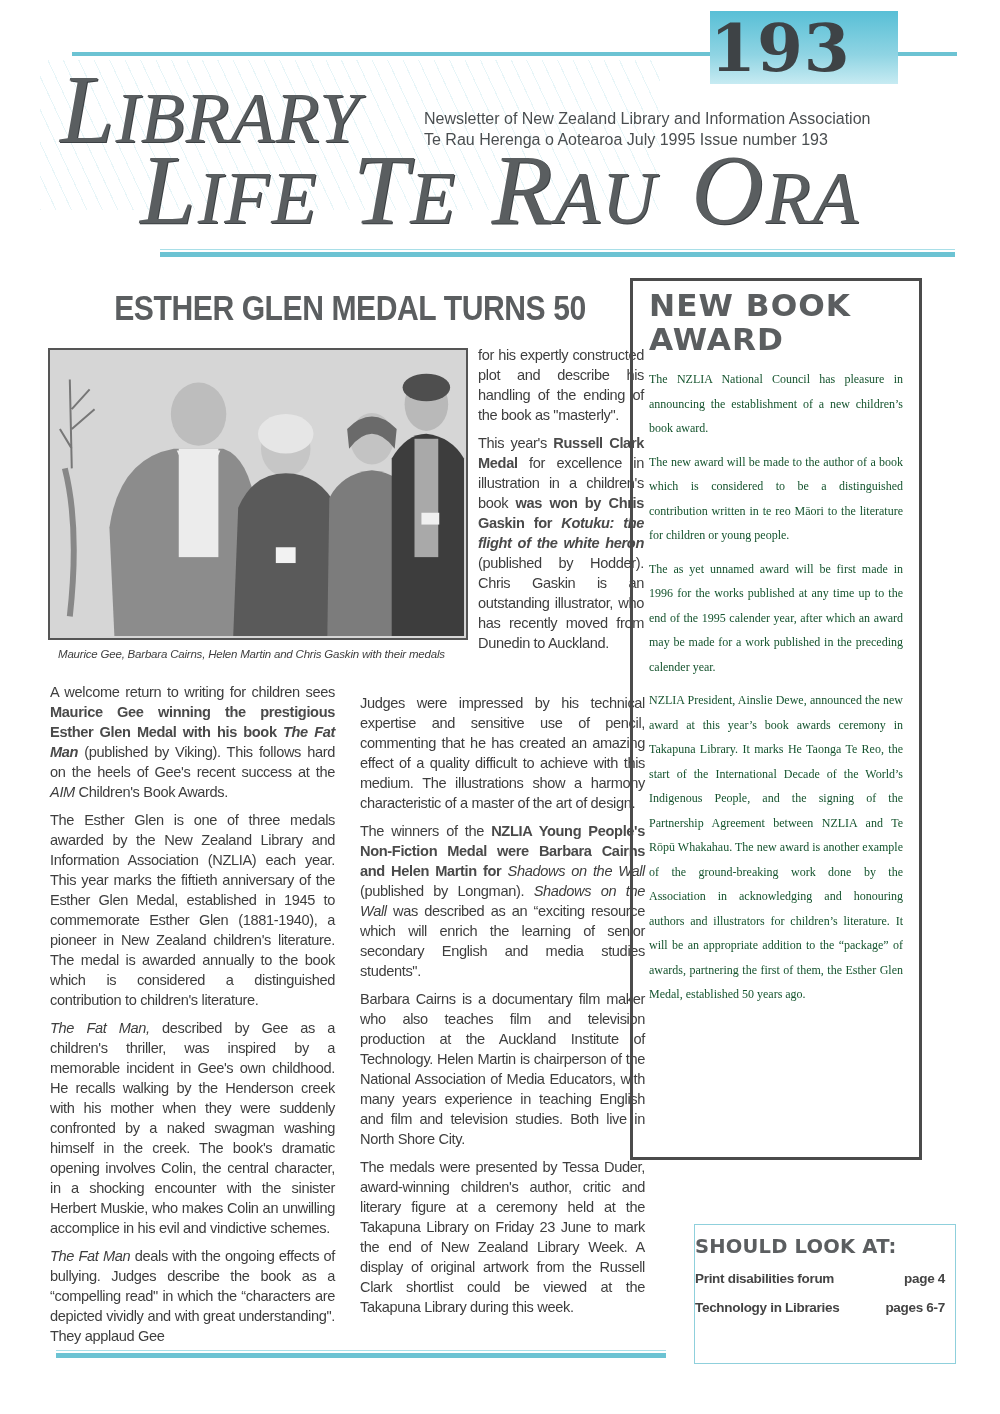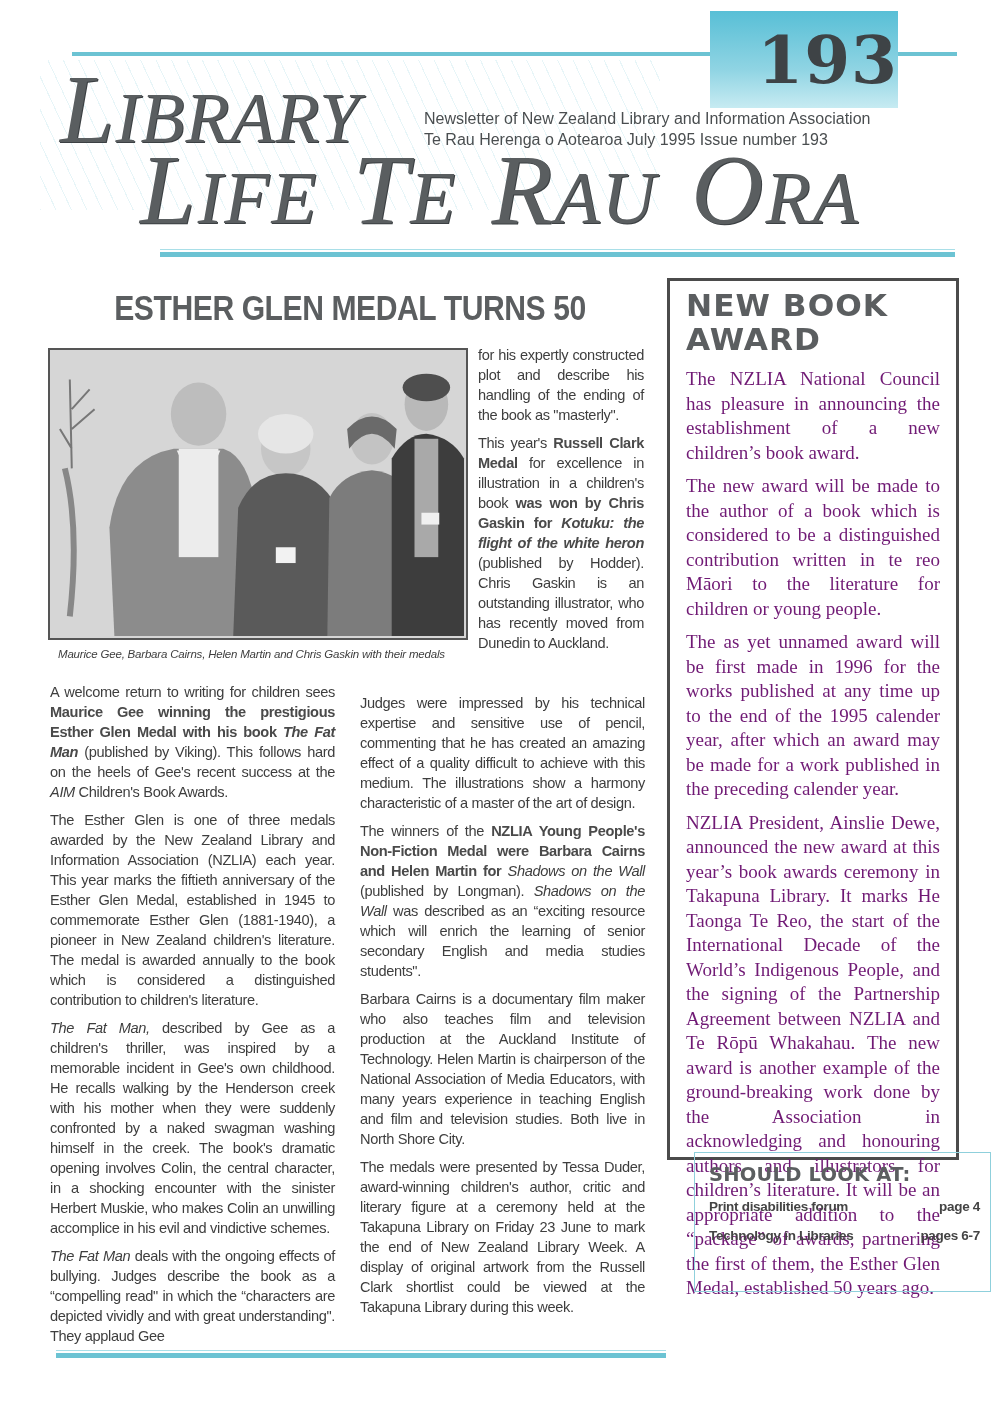--- a/index.html
+++ b/index.html
@@ -9,23 +9,23 @@
   
   .masthead { position: absolute; left: 0; top: 0; width: 1000px; height: 265px; }
   .hatch {
     position: absolute; left: 40px; top: 60px; width: 620px; height: 150px;
     background: repeating-linear-gradient(65deg, rgba(120,200,215,0.22) 0 1px, transparent 1px 14px);
     opacity: 0.8;
   }
   .rule-top-left { position: absolute; left: 72px; top: 52px; width: 650px; height: 4px; background: #6cc3d3; }
   .rule-top-right { position: absolute; left: 897px; top: 52px; width: 60px; height: 4px; background: #6cc3d3; }
   .issue-box {
-    position: absolute; left: 710px; top: 11px; width: 188px; height: 97px;
+    position: absolute; left: 710px; top: 11px; width: 188px; height: 73px;
     background: linear-gradient(180deg, #58bfd6 0%, #8fd4e3 60%, #c7ebf2 100%);
-    display: flex; align-items: center; justify-content: flex-end;
+    display: flex; align-items: center; justify-content: flex-start;
   }
   .issue-num {
     font-family: "DejaVu Serif", serif; font-weight: bold; font-size: 66px;
     color: #3e4346; letter-spacing: 1px; line-height: 1;
   }
   .title-line1 {
     position: absolute; left: 60px; top: 60px;
     font-family: "Liberation Serif", serif; font-style: italic;
     color: #5a5e60; line-height: 1; letter-spacing: 1px;
     text-shadow: 1px 1px 0 #3c4043;
@@ -71,34 +71,34 @@
   .col b { color: #4a4a4a; }
   .col-right-top { left: 478px; top: 345px; width: 166px; }
   .col-1 { left: 50px; top: 682px; width: 285px; }
   .col-2 { left: 360px; top: 680px; width: 285px; margin-top: 13px; }
 
   .rule-bottom { position: absolute; left: 56px; top: 1353px; width: 610px; height: 5px; background: #6cc3d3; }
   .rule-bottom::before { content:""; position:absolute; left:0; top:-3px; width:100%; height:1px; background:#a9dfe8; }
 
   
   .award-box {
-    position: absolute; left: 667px; top: 278px; width: 292px; height: 882px;
+    position: absolute; left: 630px; top: 278px; width: 292px; height: 882px;
     border: 3px solid #4b4b4b; padding: 8px 16px 12px 16px;
   }
   .award-title {
     font-family: "DejaVu Sans", sans-serif; font-weight: bold; font-size: 30px; line-height: 34px;
     color: #5b5e60; letter-spacing: 1px; margin-bottom: 10px; transform: scaleX(1.04); transform-origin: left;
   }
-  .award-body { font-family: "Liberation Serif", serif; font-size: 19px; line-height: 24.5px; color: #701a75; text-align: justify; }
+  .award-body { font-family: "Liberation Serif", serif; font-size: 12px; line-height: 24.5px; color: #14532d; text-align: justify; }
   .award-body p { margin-bottom: 9px; }
 
   
   .look-box {
-    position: absolute; left: 694px; top: 1152px; width: 297px; height: 140px;
-    border: 1px solid #8fd0dc; padding: 10px 10px 0 14px;
+    position: absolute; left: 694px; top: 1224px; width: 262px; height: 140px;
+    border: 1px solid #8fd0dc; padding: 10px 10px 0 0;
   }
   .look-title { font-family: "DejaVu Sans", sans-serif; font-weight: bold; font-size: 19.5px; color: #5b5e60; letter-spacing: 0.2px; margin-bottom: 6px; white-space: nowrap; }
   .look-row { display: flex; justify-content: space-between; font-size: 13.5px; font-weight: bold; color: #444; line-height: 29px; letter-spacing: -0.3px; }
 </style>
 </head>
 <body>
 
 <header class="masthead">
   <div class="hatch"></div>
   <div class="rule-top-left"></div>

